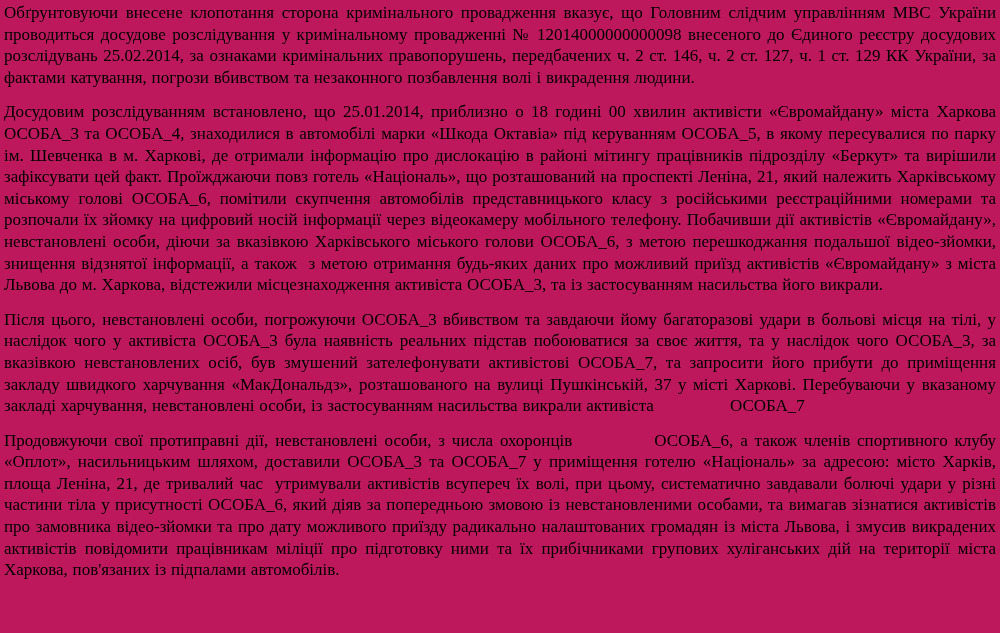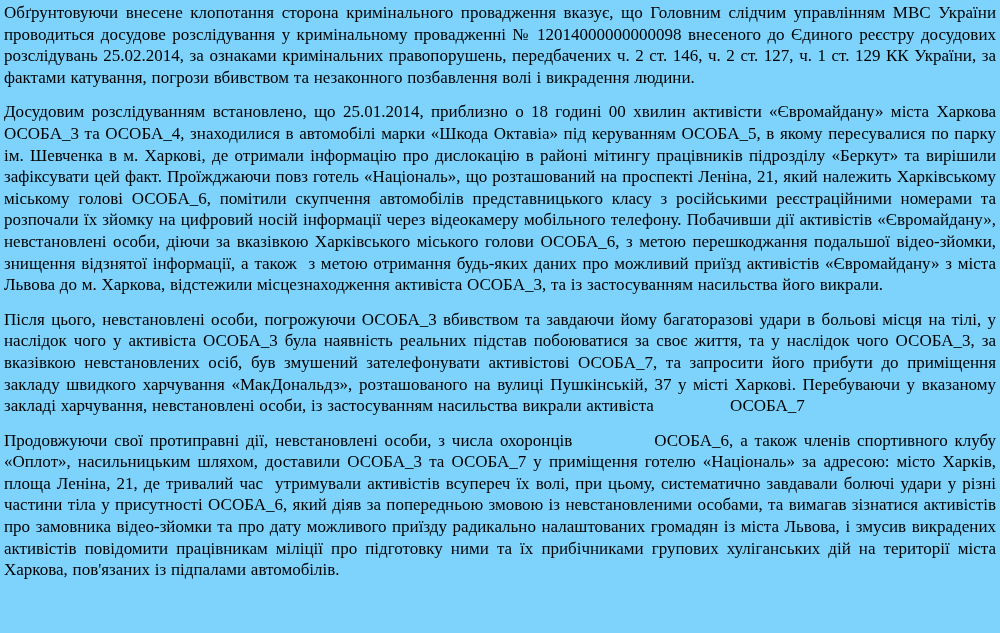--- a/index.html
+++ b/index.html
@@ -4,21 +4,21 @@
 <style>
   html, body {
     margin: 0;
     padding: 0;
     background: #ffffff;
   }
   .page {
     position: relative;
     width: 1000px;
     height: 633px;
-    background: #7dd3fc;
+    background: #be185d;
     box-sizing: border-box;
     padding: 2px 4px 0 4px;
     overflow: hidden;
     font-family: "Liberation Serif", "DejaVu Serif", serif;
     font-size: 17px;
     line-height: 21.6px;
     color: #000000;
     text-align: justify;
     -webkit-font-smoothing: none;
   }

